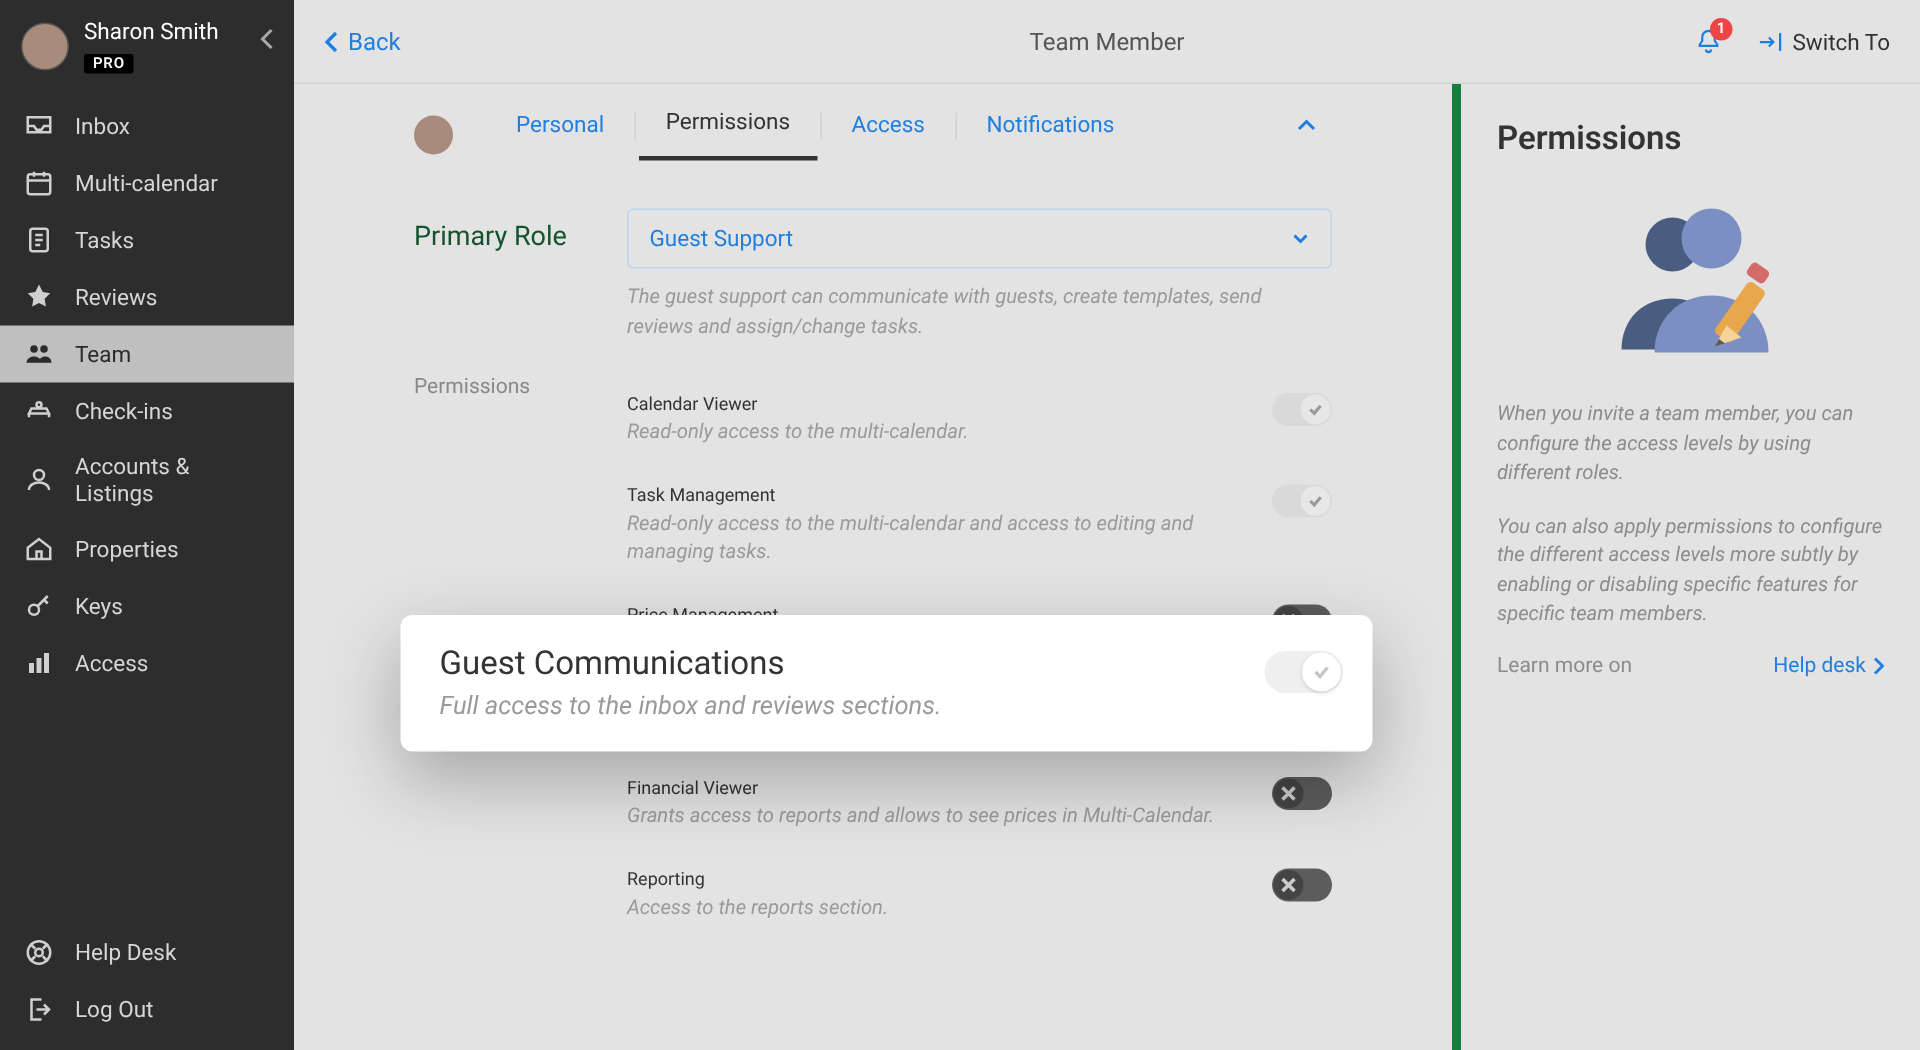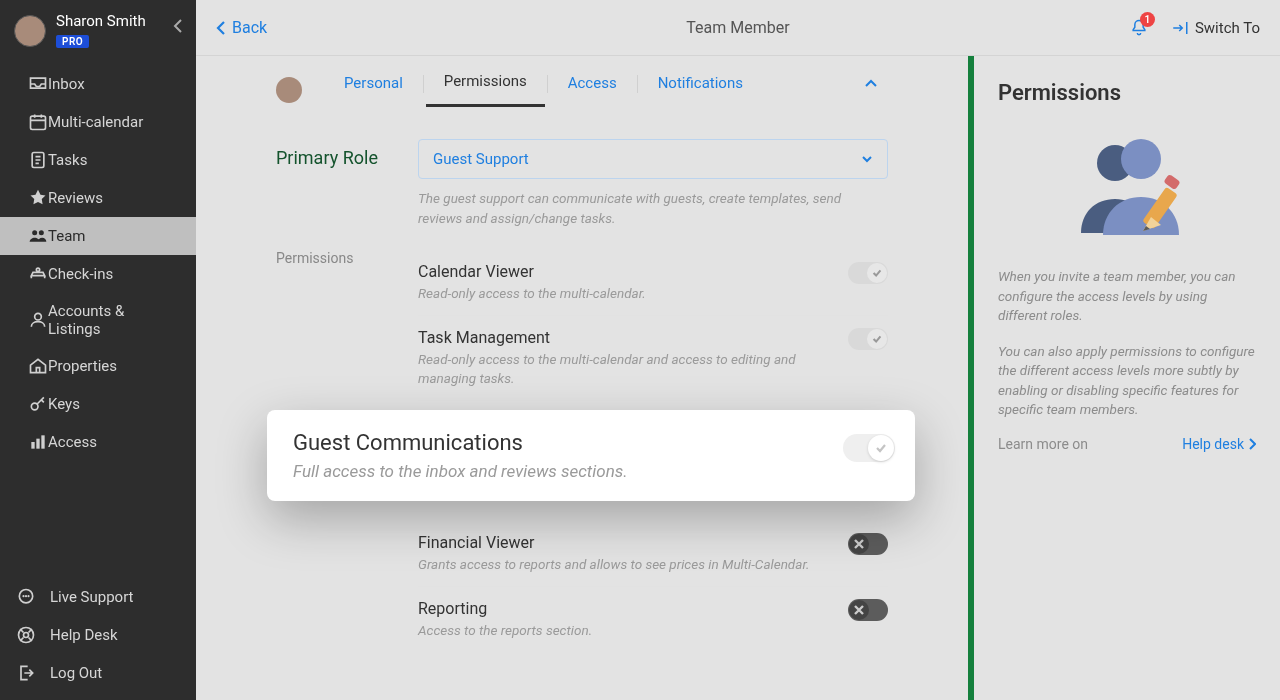--- a/index.html
+++ b/index.html
@@ -1,24 +1,24 @@
 <!DOCTYPE html>
 <html><head>
 <meta charset="utf-8">
 <style>
 *{box-sizing:border-box;margin:0;padding:0;font-family:-apple-system,BlinkMacSystemFont,"Segoe UI",Roboto,sans-serif}
 body{width:1280px;height:700px;display:flex;background:#e3e3e3;overflow:hidden;position:relative}
 .sidebar{width:196px;background:#2d2d2d;color:#c7c7c7;display:flex;flex-direction:column;flex-shrink:0}
 .sidebar-header{display:flex;align-items:center;padding:12px 14px 10px;gap:10px;position:relative}
 .avatar{width:32px;height:32px;border-radius:50%;background:#a88b7a;flex-shrink:0;border:1px solid #555}
 .user-block .uname{color:#fff;font-size:15px}
-.badge-pro{display:inline-block;background:#1d4ed8;color:#fff;font-size:10px;font-weight:600;padding:1px 6px;border-radius:2px;margin-top:3px;letter-spacing:0.5px}
+.badge-pro{display:inline-block;background:#000000;color:#fff;font-size:10px;font-weight:600;padding:1px 6px;border-radius:2px;margin-top:3px;letter-spacing:0.5px}
 .collapse-btn{position:absolute;right:12px;top:18px;color:#aaa;cursor:pointer}
 .nav{list-style:none;margin-top:6px}
-.nav li{display:flex;align-items:center;padding:9px 28px;font-size:15px;color:#d6d6d6;cursor:pointer}
+.nav li{display:flex;align-items:center;gap:14px;padding:9px 16px;font-size:15px;color:#d6d6d6;cursor:pointer}
 .nav li .ico{width:20px;height:20px;display:flex;align-items:center;justify-content:center;color:#cfcfcf}
 .nav li.active{background:#bfbfbf;color:#2b2b2b}
 .nav li.active .ico{color:#2b2b2b}
 .sidebar-footer{margin-top:auto;padding-bottom:8px}
 .sidebar-footer li{display:flex;align-items:center;gap:14px;padding:9px 16px;font-size:15px;color:#d6d6d6;cursor:pointer}
 .main{flex:1;display:flex;flex-direction:column}
 .topbar{height:56px;display:flex;align-items:center;padding:0 20px;border-bottom:1px solid #d4d4d4;position:relative}
 .back{color:#1f7fe0;font-size:16px;display:flex;align-items:center;gap:6px;cursor:pointer}
 .page-title{position:absolute;left:50%;transform:translateX(-50%);font-size:16px;color:#555}
 .top-actions{margin-left:auto;display:flex;align-items:center;gap:22px}
@@ -37,21 +37,21 @@
 .row{display:flex;gap:30px;margin-bottom:22px}
 .row .label{width:112px;color:#14532d;font-size:18px;padding-top:8px}
 .row .field{flex:1}
 .select{border:1px solid #bcd4ee;border-radius:4px;padding:10px 14px;color:#1f7fe0;font-size:15px;display:flex;align-items:center;justify-content:space-between;cursor:pointer}
 .hint{color:#9a9a9a;font-style:italic;font-size:13.5px;margin-top:10px;line-height:1.45}
 .perms{display:flex;gap:30px}
 .perms .label{width:112px;color:#888;font-size:14px}
 .perm-list{flex:1}
 .perm{padding:12px 0;border-bottom:1px solid #e2e2e2;display:flex;align-items:flex-start;justify-content:space-between;gap:16px}
 .perm:last-child{border-bottom:none}
-.perm .txt .t{font-size:16px;color:#333;margin-bottom:3px}
+.perm .txt .t{font-size:12px;color:#333;margin-bottom:3px}
 .perm .txt .d{font-size:13.5px;color:#9a9a9a;font-style:italic;line-height:1.4}
 .toggle{width:40px;height:22px;border-radius:11px;flex-shrink:0;position:relative;cursor:pointer}
 .toggle.on{background:#d9d9d9}
 .toggle.on .knob{right:1px;background:#e7e7e7}
 .toggle.off{background:#5c5c5c}
 .toggle.off .knob{left:1px;background:#444}
 .toggle .knob{width:20px;height:20px;border-radius:50%;position:absolute;top:1px;display:flex;align-items:center;justify-content:center;color:#999}
 .toggle.off .knob{color:#ccc}
 .right{width:306px;padding:24px 24px}
 .right h2{font-size:22px;color:#333;margin-bottom:18px;font-weight:600}
@@ -172,31 +172,20 @@
           <svg width="20" height="20" viewBox="0 0 24 24" fill="currentColor">
             <rect x="4" y="12" width="4" height="8"></rect>
             <rect x="10" y="8" width="4" height="12"></rect>
             <rect x="16" y="4" width="4" height="16"></rect>
           </svg>
         </span>
         <span>Access</span>
       </li>
     </ul>
   <ul class="nav sidebar-footer" id="footerNav">
-      <li>
-        <span class="ico">
-          <svg width="20" height="20" viewBox="0 0 24 24" fill="currentColor">
-            <circle cx="12" cy="11" r="8" fill="none" stroke="currentColor" stroke-width="2"></circle>
-            <circle cx="9" cy="11" r="1.3"></circle>
-            <circle cx="12" cy="11" r="1.3"></circle>
-            <circle cx="15" cy="11" r="1.3"></circle>
-          </svg>
-        </span>
-        <span>Live Support</span>
-      </li>
       <li>
         <span class="ico">
           <svg width="20" height="20" viewBox="0 0 24 24" fill="none" stroke="currentColor" stroke-width="2">
             <circle cx="12" cy="12" r="9"></circle>
             <circle cx="12" cy="12" r="3"></circle>
             <path d="M5 5l4 4M19 5l-4 4M5 19l4-4M19 19l-4-4"></path>
           </svg>
         </span>
         <span>Help Desk</span>
       </li>

